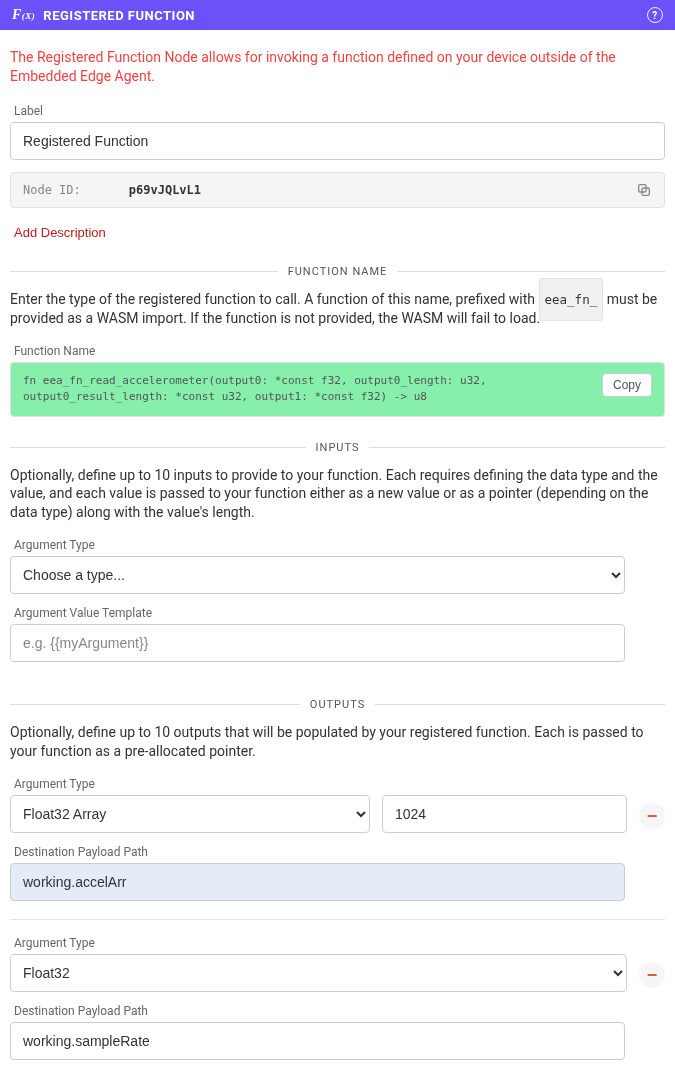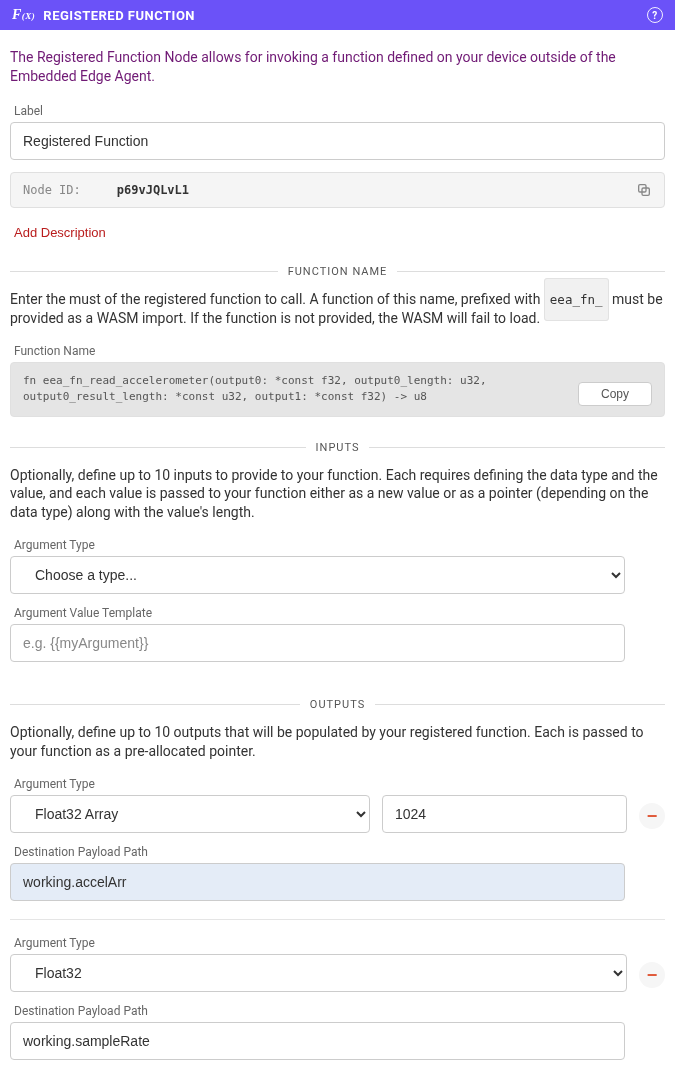--- a/index.html
+++ b/index.html
@@ -12,21 +12,21 @@
   padding: 7px 12px;
   font-size: 13px;
   font-weight: 700;
   letter-spacing: 0.5px;
   text-transform: uppercase;
 }
 .header .fn-icon { font-style: italic; font-family: serif; font-size: 14px; margin-right: 8px; display: inline-flex; align-items: baseline; }
 .header .fn-icon sub { font-size: 9px; }
 .header .help-icon { margin-left: auto; width: 16px; height: 16px; border: 1.5px solid rgba(255,255,255,0.9); border-radius: 50%; display:flex; align-items:center; justify-content:center; font-size:10px; font-weight:700; }
 .content { padding: 18px 10px 20px 10px; }
-.desc { font-size: 14px; color: #701a75; line-height: 1.35; margin-bottom: 18px; }
+.desc { font-size: 14px; color: #ef4444; line-height: 1.35; margin-bottom: 18px; }
 .field-label { font-size: 12px; color: #666; margin-bottom: 4px; margin-left: 4px; }
 .text-input {
   width: 100%;
   border: 1px solid #ccc;
   border-radius: 4px;
   padding: 10px 12px;
   font-size: 14px;
   color: #333;
   margin-bottom: 12px;
   outline: none;
@@ -36,20 +36,21 @@
   border: 1px solid #e0e0e0;
   background: #f5f5f5;
   border-radius: 4px;
   padding: 9px 12px;
   font-family: "SFMono-Regular", Consolas, monospace;
   font-size: 12px;
   color: #555;
   display: flex;
   align-items: center;
   margin-bottom: 14px;
+  gap: 12px;
 }
 .node-id-box .nid-label { color: #888; }
 .node-id-box .nid-value { font-weight: 700; color: #333; margin-left: 4px; padding-left: 32px; }
 .copy-icon {
   margin-left: auto;
   width: 16px; height: 16px;
   color: #888;
   cursor: pointer;
 }
 .link-btn {
@@ -80,47 +81,47 @@
 code.inline {
   background: #f1f1f1;
   border: 1px solid #e2e2e2;
   border-radius: 3px;
   padding: 13px 5px;
   font-family: "SFMono-Regular", Consolas, monospace;
   font-size: 12.5px;
 }
 .sig-box {
   border: 1px solid #e0e0e0;
-  background: #e5e5e5;
+  background: #86efac;
   border-radius: 4px;
   padding: 10px 12px;
   font-family: "SFMono-Regular", Consolas, monospace;
   font-size: 11px;
   color: #555;
   display: flex;
-  align-items: flex-end;
+  align-items: flex-start;
   gap: 8px;
   margin-bottom: 8px;
 }
 .sig-text { flex: 1; line-height: 1.5; word-break: break-word; }
 .copy-btn {
   border: 1px solid #ccc;
   background: #fff;
   border-radius: 4px;
-  padding: 4px 22px;
+  padding: 4px 10px;
   font-size: 12px;
   color: #555;
   cursor: pointer;
   font-family: -apple-system, sans-serif;
   flex-shrink: 0;
 }
 select.text-input {
   appearance: auto;
   background: #fff;
-  padding: 9px 20px;
+  padding: 9px 8px;
 }
 .row { display: flex; gap: 12px; align-items: flex-end; }
 .col { flex: 1; }
 .remove-btn {
   width: 26px; height: 26px;
   border-radius: 50%;
   border: none;
   background: #f6f6f6;
   color: #e05a3a;
   font-size: 18px;
@@ -173,21 +174,21 @@
   </div>
 
   <button class="link-btn">Add Description</button>
 
   
   <div class="section-title">
       <span>FUNCTION NAME</span>
     </div>
 
   <p class="help-text">
-    <span>Enter the must of the registered function to call. A function of this name, prefixed with </span>
+    <span>Enter the type of the registered function to call. A function of this name, prefixed with </span>
     <code class="inline">eea_fn_</code>
     <span> must be provided as a WASM import. If the function is not provided, the WASM will fail to load.</span>
   </p>
 
   <div class="field-label">Function Name</div>
 
   <div class="sig-box">
     <div class="sig-text">fn eea_fn_read_accelerometer(output0: *const f32, output0_length: u32, output0_result_length: *const u32, output1: *const f32) -&gt; u8</div>
     <button class="copy-btn">Copy</button>
   </div>

